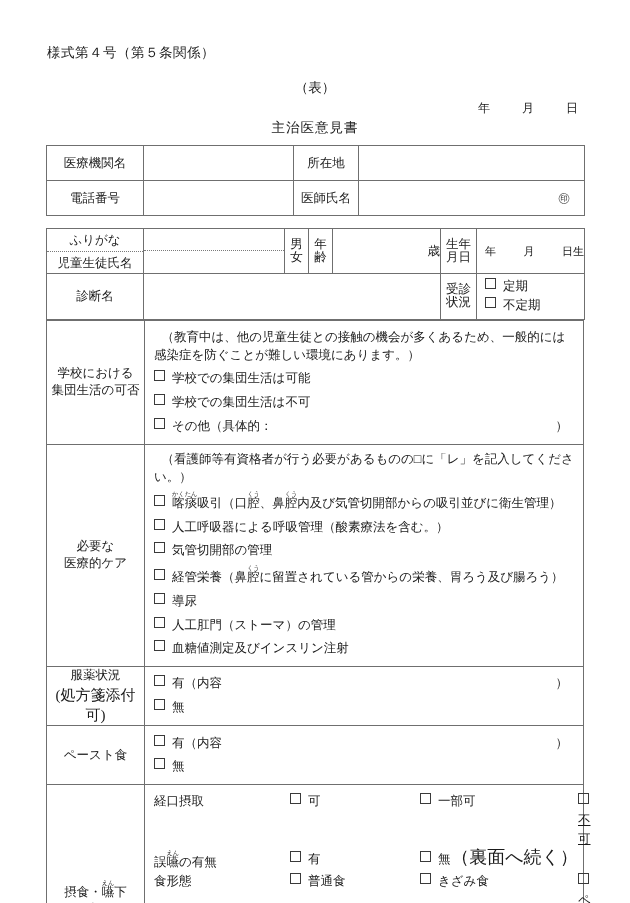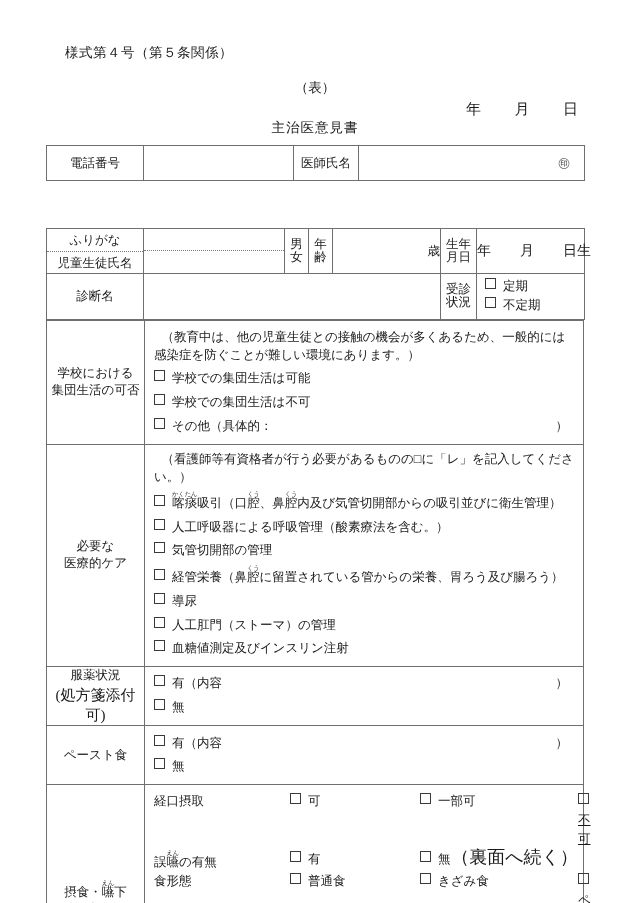--- a/index.html
+++ b/index.html
@@ -19,38 +19,38 @@
   .page {
     position: absolute;
     left: 0; top: 0;
     width: 630px;
     height: 903px;
   }
 
   
   .form-code {
     position: absolute;
-    left: 65px;
+    left: 47px;
     top: 44px;
     font-size: 13.5px;
     letter-spacing: 0.5px;
     white-space: nowrap;
   }
   .omote-label {
     position: absolute;
     left: 0; top: 79px;
     width: 630px;
     text-align: center;
     font-size: 13.5px;
   }
   .date-line {
     position: absolute;
     right: 52px;
     top: 100px;
-    font-size: 15px;
+    font-size: 12px;
     white-space: nowrap;
   }
   .date-line span { display: inline-block; }
   .date-line .gap { width: 26px; }
   .doc-title {
     position: absolute;
     left: 0; top: 119px;
     width: 630px;
     text-align: center;
     font-size: 13.5px;
@@ -106,21 +106,21 @@
     text-align: center;
     line-height: 1.05;
     font-size: 12.5px;
   }
   .vert2 i { font-style: normal; display: block; }
   .age-cell {
     text-align: right;
     padding-right: 8px;
     font-size: 12.5px;
   }
-  .dob-cell { text-align: left; font-size: 14px; white-space: nowrap; margin-left: 8px; }
+  .dob-cell { text-align: right; font-size: 11px; white-space: nowrap; margin-left: 8px; }
   .dob-cell .g { display: inline-block; width: 22px; }
   .chk-stack { padding: 3px 0 3px 8px; line-height: 1.55; font-size: 12.5px; }
 
   
   #tbl-main { left: 46px; top: 320px; width: 538px; }
   #tbl-main td.label-col { width: 98px; }
   .body-cell { padding: 7px 9px 8px 9px; font-size: 12.5px; line-height: 1.5; }
   .intro {
     text-indent: 0.6em;
     margin-bottom: 2px;
@@ -186,20 +186,26 @@
   <div class="doc-title">主治医意見書</div>
 
   <table class="frm" id="tbl-clinic">
     <colgroup>
       <col style="width:97px">
         <col style="width:150px">
       <col style="width:65px">
         <col style="width:226px">
     </colgroup>
     <tbody>
+      <tr>
+        <td class="lbl">医療機関名</td>
+        <td class="cellpad"></td>
+        <td class="lbl">所在地</td>
+        <td class="cellpad"></td>
+      </tr>
       <tr>
         <td class="lbl">電話番号</td>
         <td class="cellpad"></td>
         <td class="lbl">医師氏名</td>
         <td>
           <span class="seal">㊞</span>
         </td>
       </tr>
     </tbody>
   </table>

